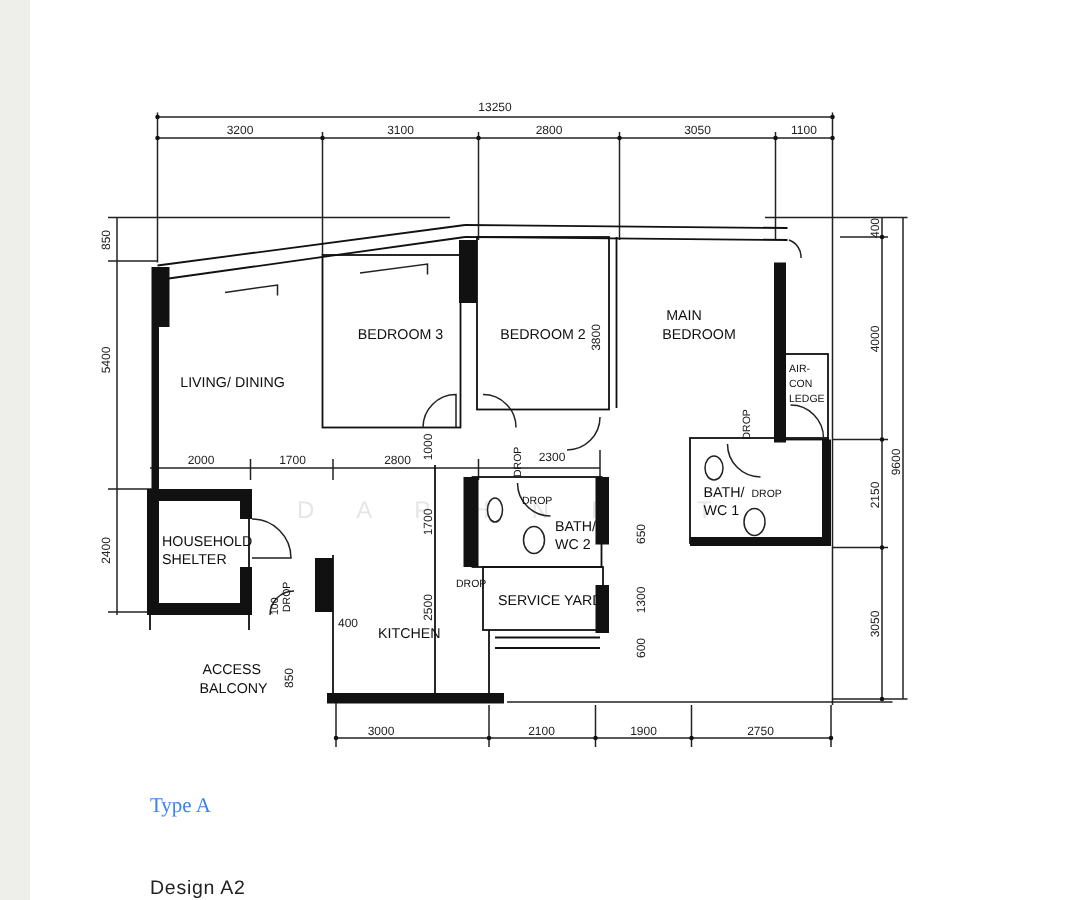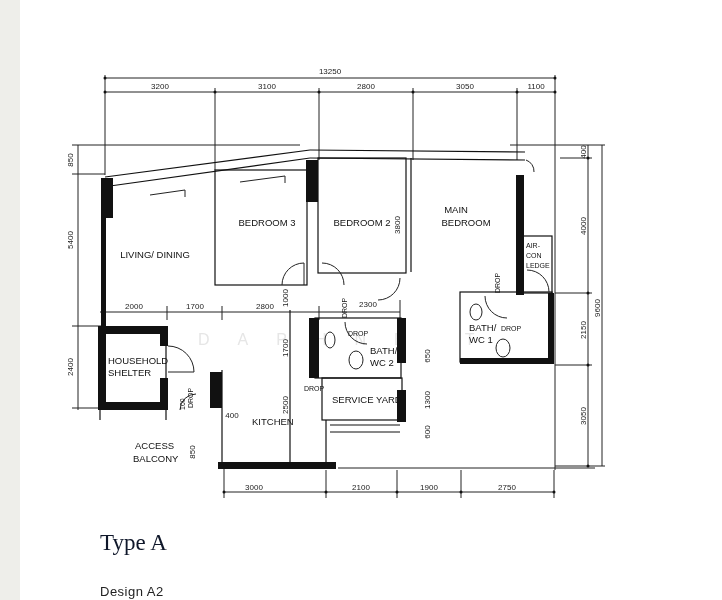--- a/index.html
+++ b/index.html
@@ -4,21 +4,21 @@
 <style>
   html,body{margin:0;padding:0;}
   body{width:722px;height:600px;background:#ffffff;position:relative;overflow:hidden;font-family:"Liberation Sans",sans-serif;}
   .left-strip{position:absolute;left:0;top:0;width:20px;height:600px;background:#eeeeea;}
   svg{position:absolute;left:0;top:0;}
   .dim{font-family:"Liberation Sans",sans-serif;font-size:8px;fill:#222;}
   .room{font-family:"Liberation Sans",sans-serif;font-size:9.5px;fill:#111;}
   .small{font-family:"Liberation Sans",sans-serif;font-size:7px;fill:#111;}
   .wm{font-family:"Liberation Sans",sans-serif;font-size:16px;fill:#e6e6e6;letter-spacing:28px;}
   .caption{position:absolute;left:100px;}
-  .type{top:530px;font-family:"Liberation Serif",serif;font-size:23px;color:#0f172a;}
+  .type{top:530px;font-family:"Liberation Serif",serif;font-size:14px;color:#3b82f6;}
   .design{top:584px;font-family:"Liberation Sans",sans-serif;font-size:13px;color:#222;letter-spacing:0.5px;}
 </style>
 </head>
 <body>
 
 <div class="left-strip"></div>
 
 <svg width="722" height="600" viewBox="0 0 722 600">
   <g stroke="#222" stroke-width="1" fill="none">
 

